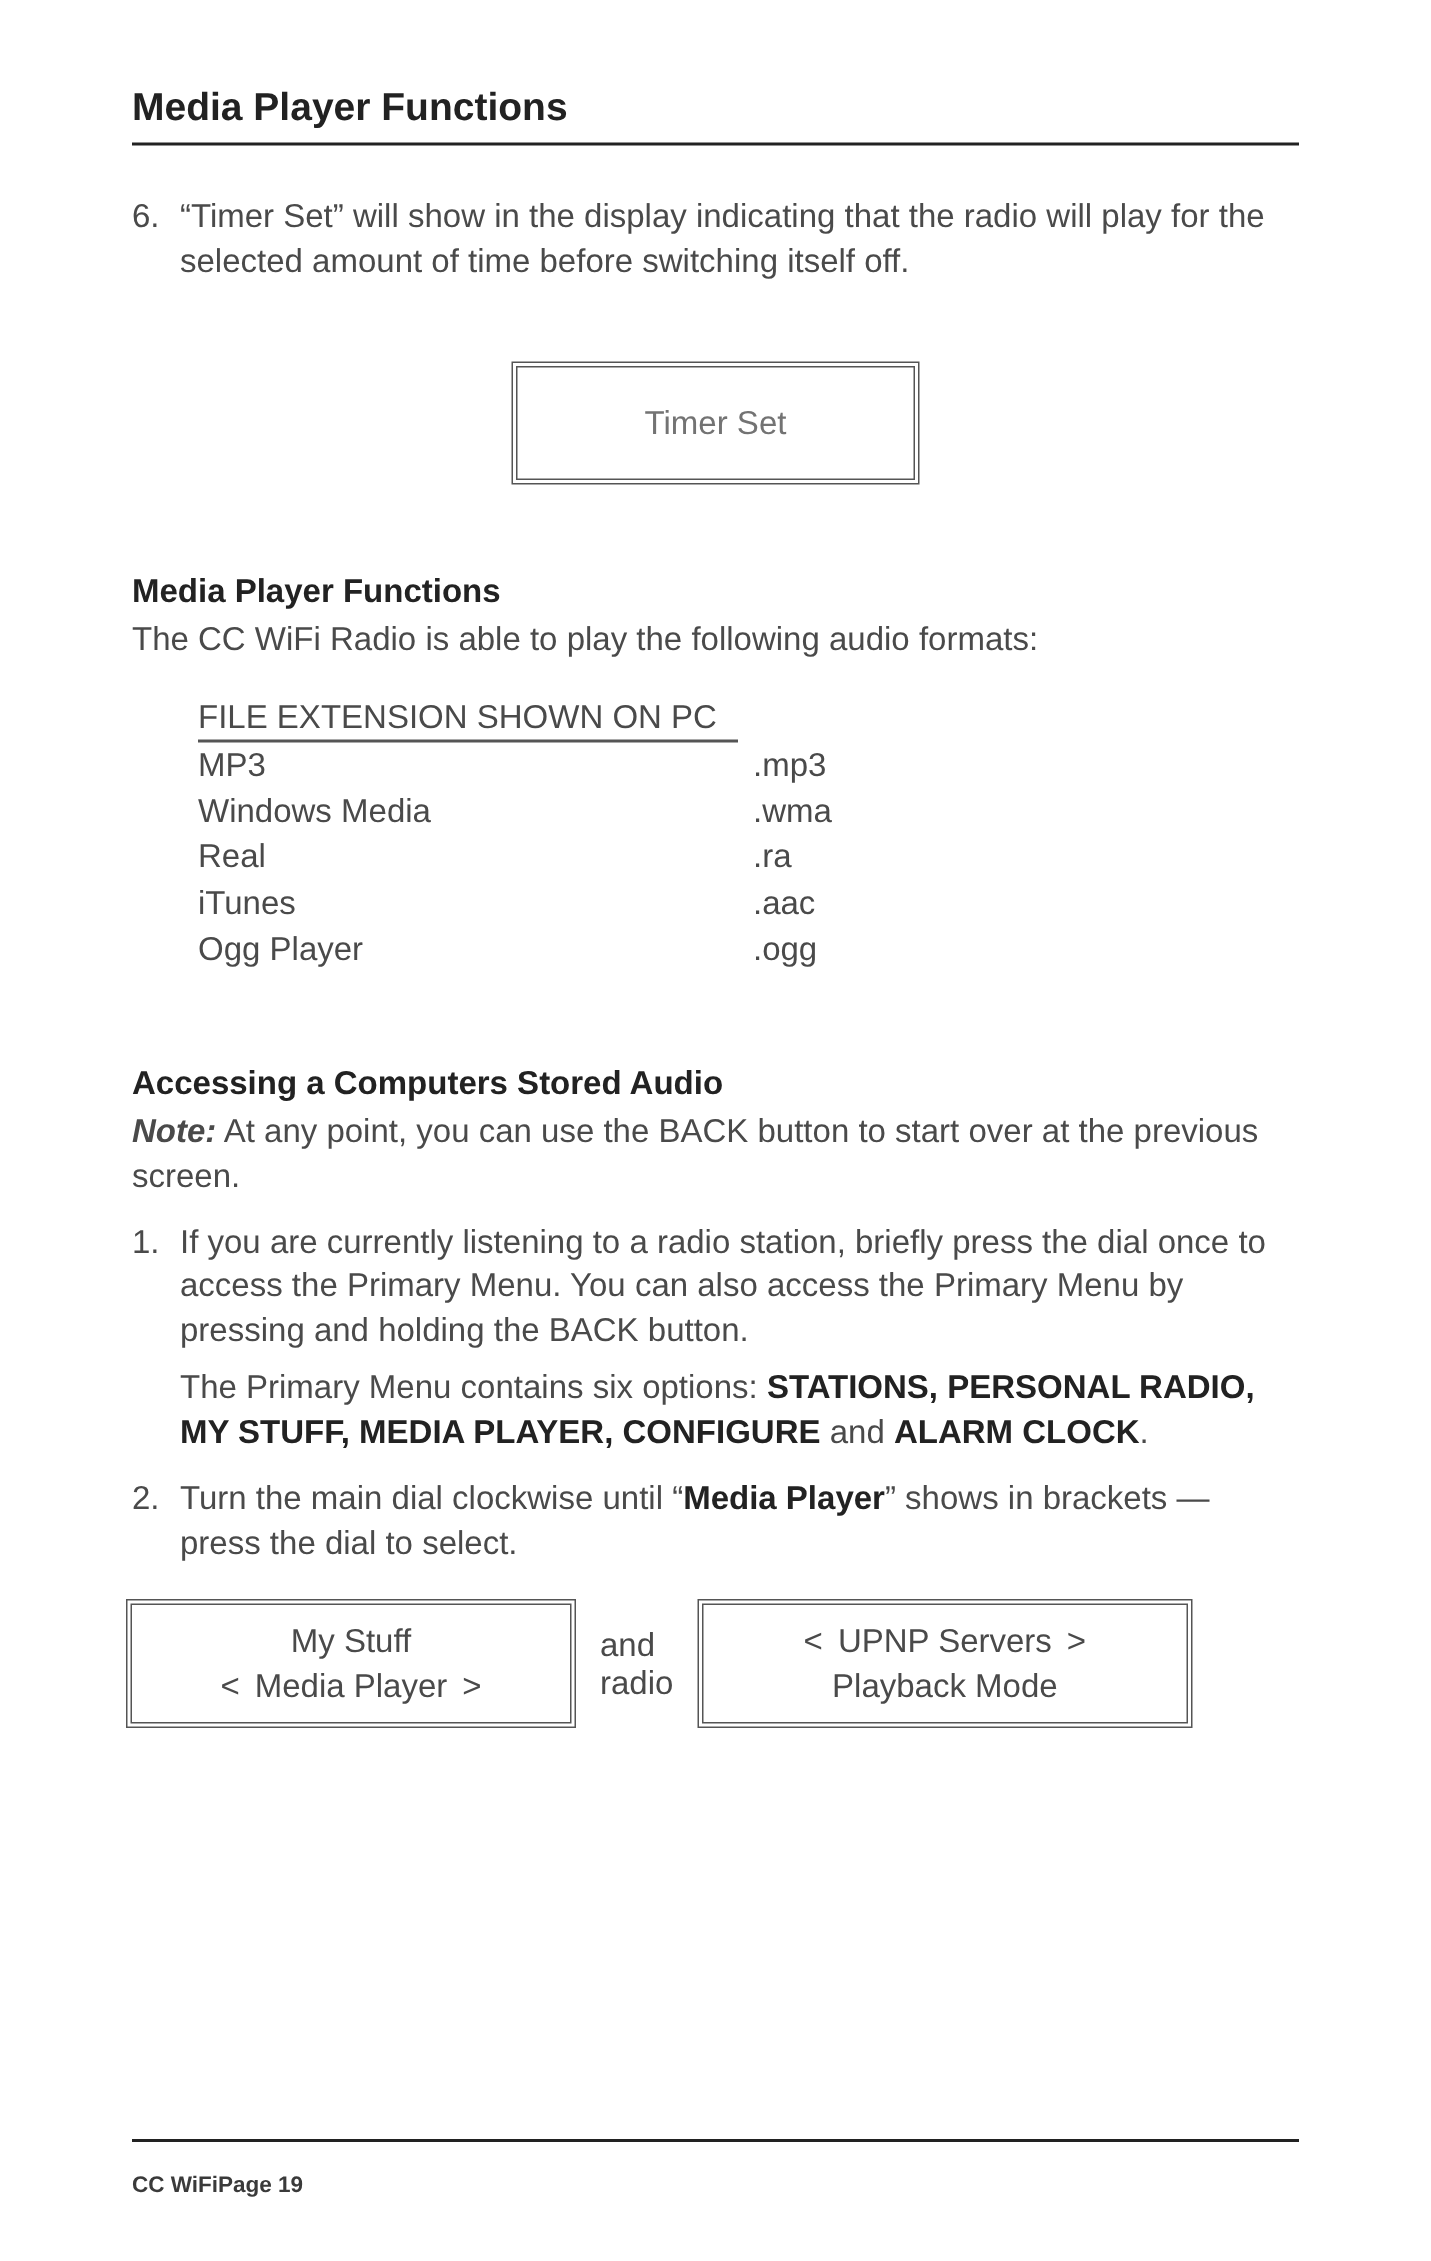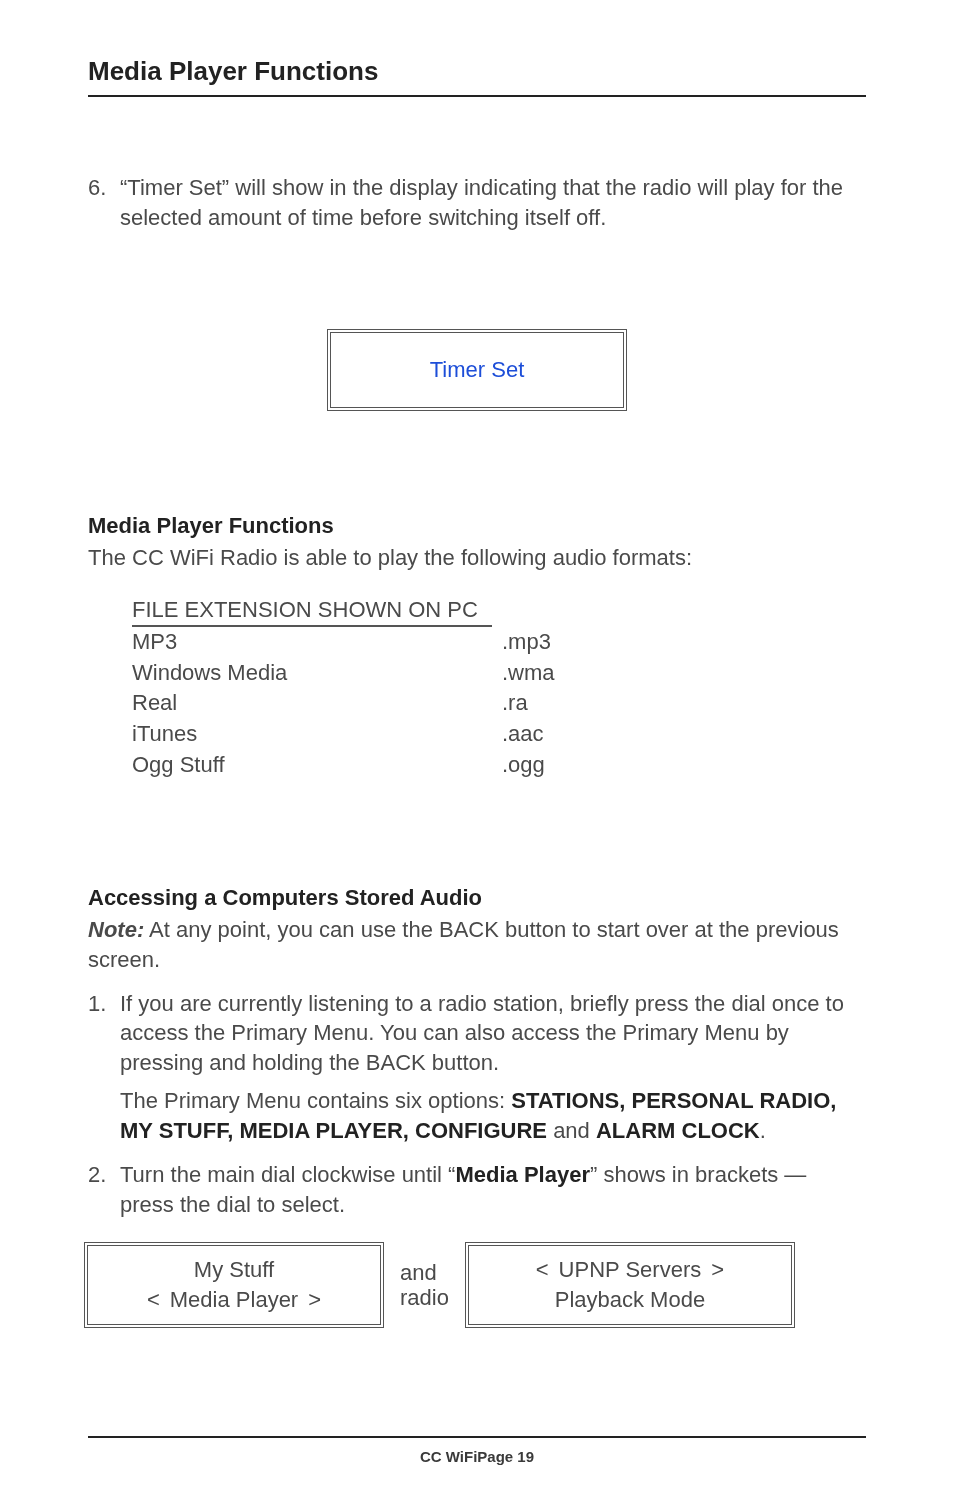--- a/index.html
+++ b/index.html
@@ -1,44 +1,44 @@
 <!DOCTYPE html>
 <html><head>
 <meta charset="utf-8">
 <style>
   * { box-sizing: border-box; margin: 0; padding: 0; }
   html, body { width: 954px; background: #fff; font-family: Arial, Helvetica, sans-serif; color: #222; }
-  .page { width: 954px; min-height: 1507px; padding: 56px 88px 42px 88px; display: flex; flex-direction: column; gap: 44px; }
+  .page { width: 954px; min-height: 1507px; padding: 56px 88px 42px 88px; display: flex; flex-direction: column; }
   .section-title { font-size: 26px; font-weight: bold; padding-bottom: 8px; border-bottom: 2px solid #222; margin-bottom: 32px; }
   .step-group { margin-bottom: 28px; }
   .step { display: flex; font-size: 22px; line-height: 1.36; color: #4a4a4a; margin-bottom: 6px; }
   .step .num { width: 32px; flex: 0 0 32px; }
   .step .body { flex: 1; }
   .step .body p { margin-bottom: 8px; }
-  .display-box { border: 4px double #555; width: 300px; padding: 24px 10px; margin: 10px auto 58px auto; text-align: center; font-size: 22px; color: #1d4ed8; }
+  .display-box { border: 4px double #555; width: 272px; padding: 24px 10px; margin: 10px auto 58px auto; text-align: center; font-size: 22px; color: #737373; }
   .subhead { font-size: 22px; font-weight: bold; margin-bottom: 4px; color: #222; }
   .para { font-size: 22px; line-height: 1.36; color: #4a4a4a; margin-bottom: 24px; }
   .table { margin: 2px 0 30px 44px; font-size: 22px; color: #4a4a4a; }
   .table .thead { display: flex; }
   .table .thead .cleft { width: 260px; border-bottom: 2px solid #555; padding-bottom: 2px; }
   .table .thead .cright { min-width: 360px; border-bottom: 2px solid #555; padding-bottom: 2px; text-align: left; }
   .table .trow { display: flex; line-height: 1.4; }
   .table .trow .cleft { width: 260px; }
   .table .trow .cright { min-width: 360px; text-align: left; padding-left: 110px; }
   .note { font-size: 22px; line-height: 1.36; color: #4a4a4a; margin-bottom: 14px; }
   .note .label { font-weight: bold; font-style: italic; }
   .bold { font-weight: bold; color: #222; }
   .screens-row { display: flex; align-items: center; gap: 16px; margin: 14px -4px 0 -4px; }
   .screen { border: 4px double #555; padding: 12px 18px; font-size: 22px; color: #4a4a4a; text-align: center; line-height: 1.35; display: flex; flex-direction: column; justify-content: center; }
   .screen.left { width: 300px; height: 86px; }
   .screen.right { width: 330px; height: 86px; }
   .and-then { font-size: 22px; line-height: 1.15; color: #4a4a4a; text-align: left; }
   .screen .line { display: flex; align-items: flex-end; justify-content: center; gap: 10px; }
   .bracket { font-family: inherit; }
-  .footer { margin-top: auto; border-top: 2px solid #222; padding-top: 10px; display: flex; justify-content: center; font-size: 15px; color: #3a3a3a; }
+  .footer { margin-top: auto; border-top: 2px solid #222; padding-top: 20px; display: flex; justify-content: flex-start; font-size: 15px; color: #3a3a3a; }
   .footer .left { font-weight: bold; }
   .footer .right { font-weight: bold; }
 </style>
 </head>
 <body>
 
 <div class="page">
 
   <div class="section-title">Media Player Functions</div>
 
@@ -70,21 +70,21 @@
       </div>
       <div class="trow">
         <div class="cleft">Real</div>
         <div class="cright">.ra</div>
       </div>
       <div class="trow">
         <div class="cleft">iTunes</div>
         <div class="cright">.aac</div>
       </div>
       <div class="trow">
-        <div class="cleft">Ogg Stuff</div>
+        <div class="cleft">Ogg Player</div>
         <div class="cright">.ogg</div>
       </div>
     </div>
   </div>
 
   <div>
     <div class="subhead">Accessing a Computers Stored Audio</div>
     <div class="note">
       <span class="label">Note:</span><span> At any point, you can use the BACK button to start over at the previous screen.</span>
     </div>

